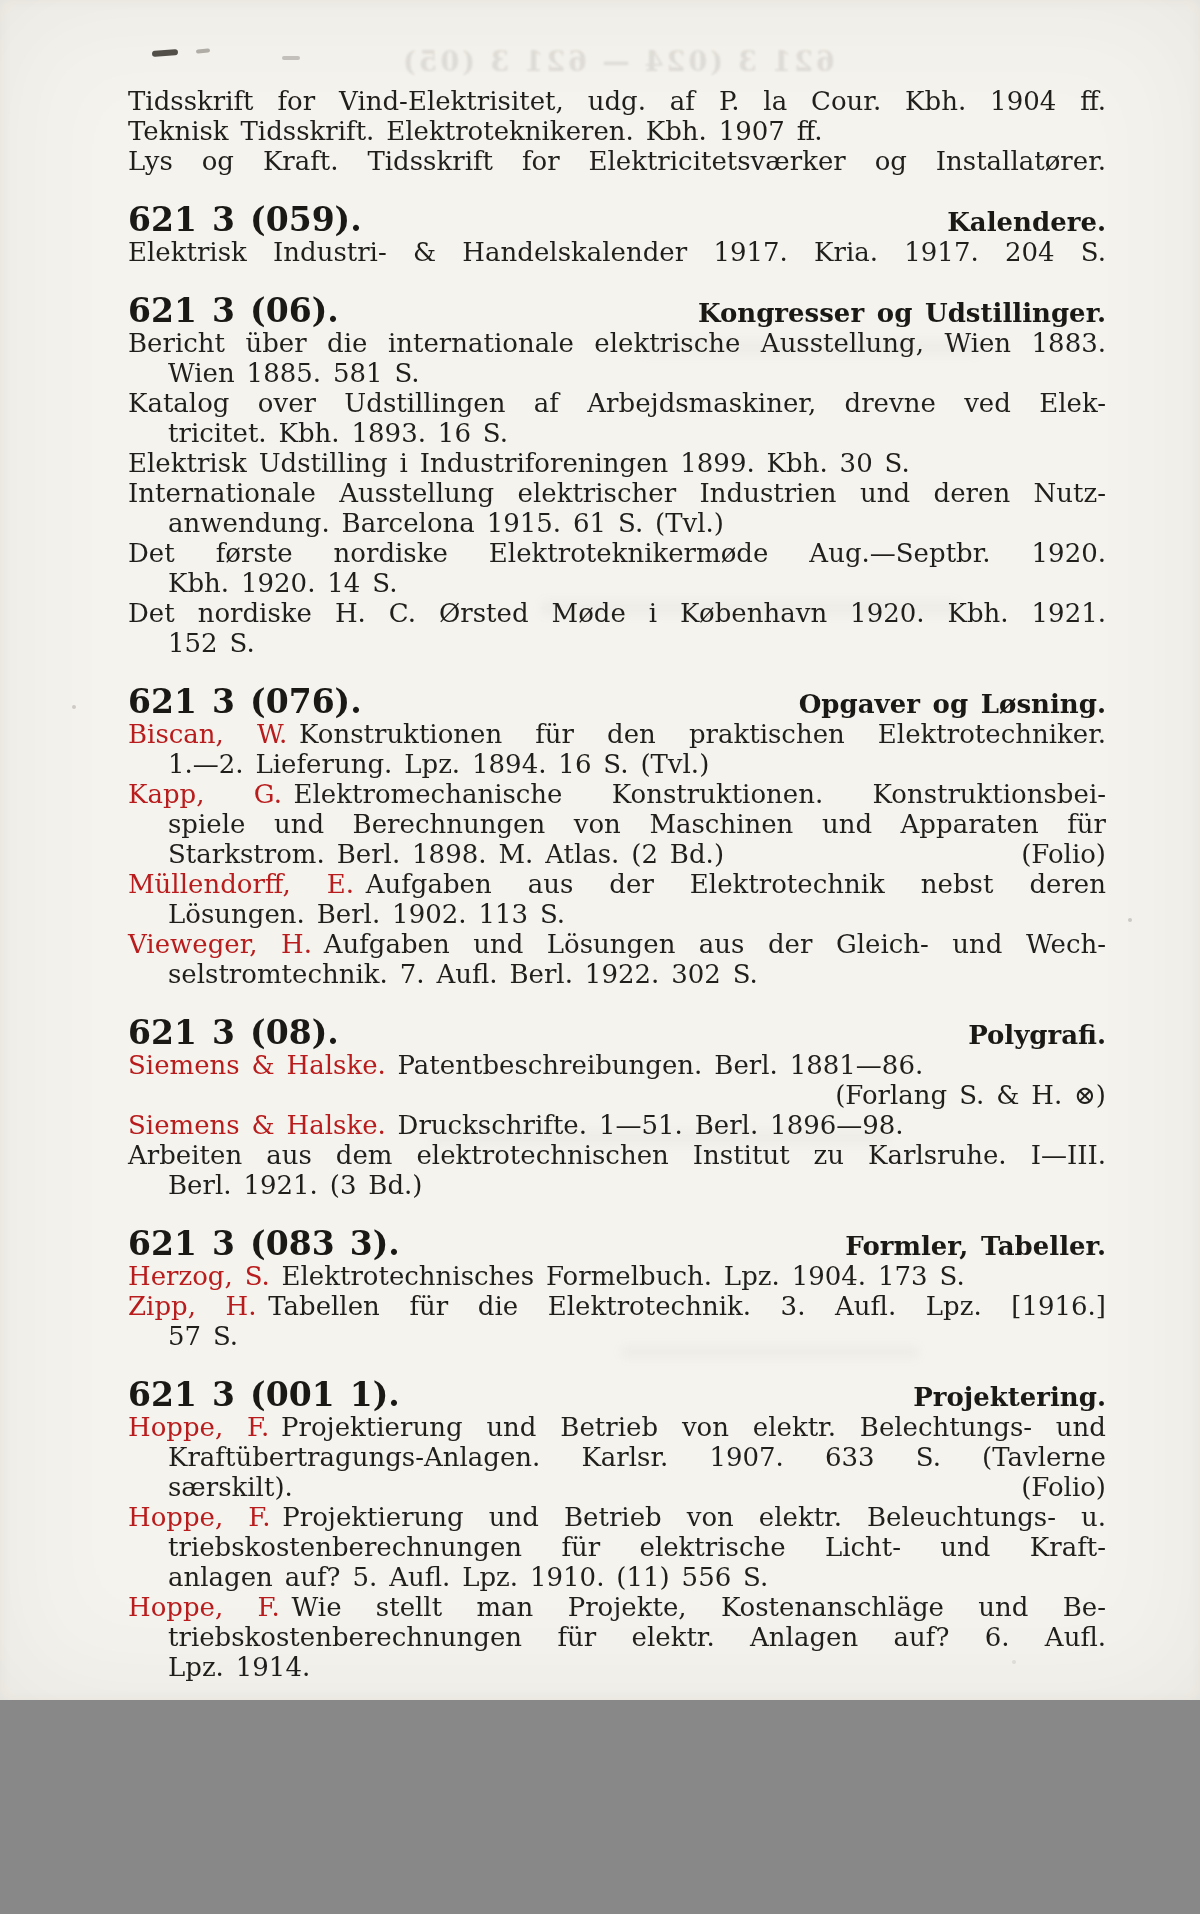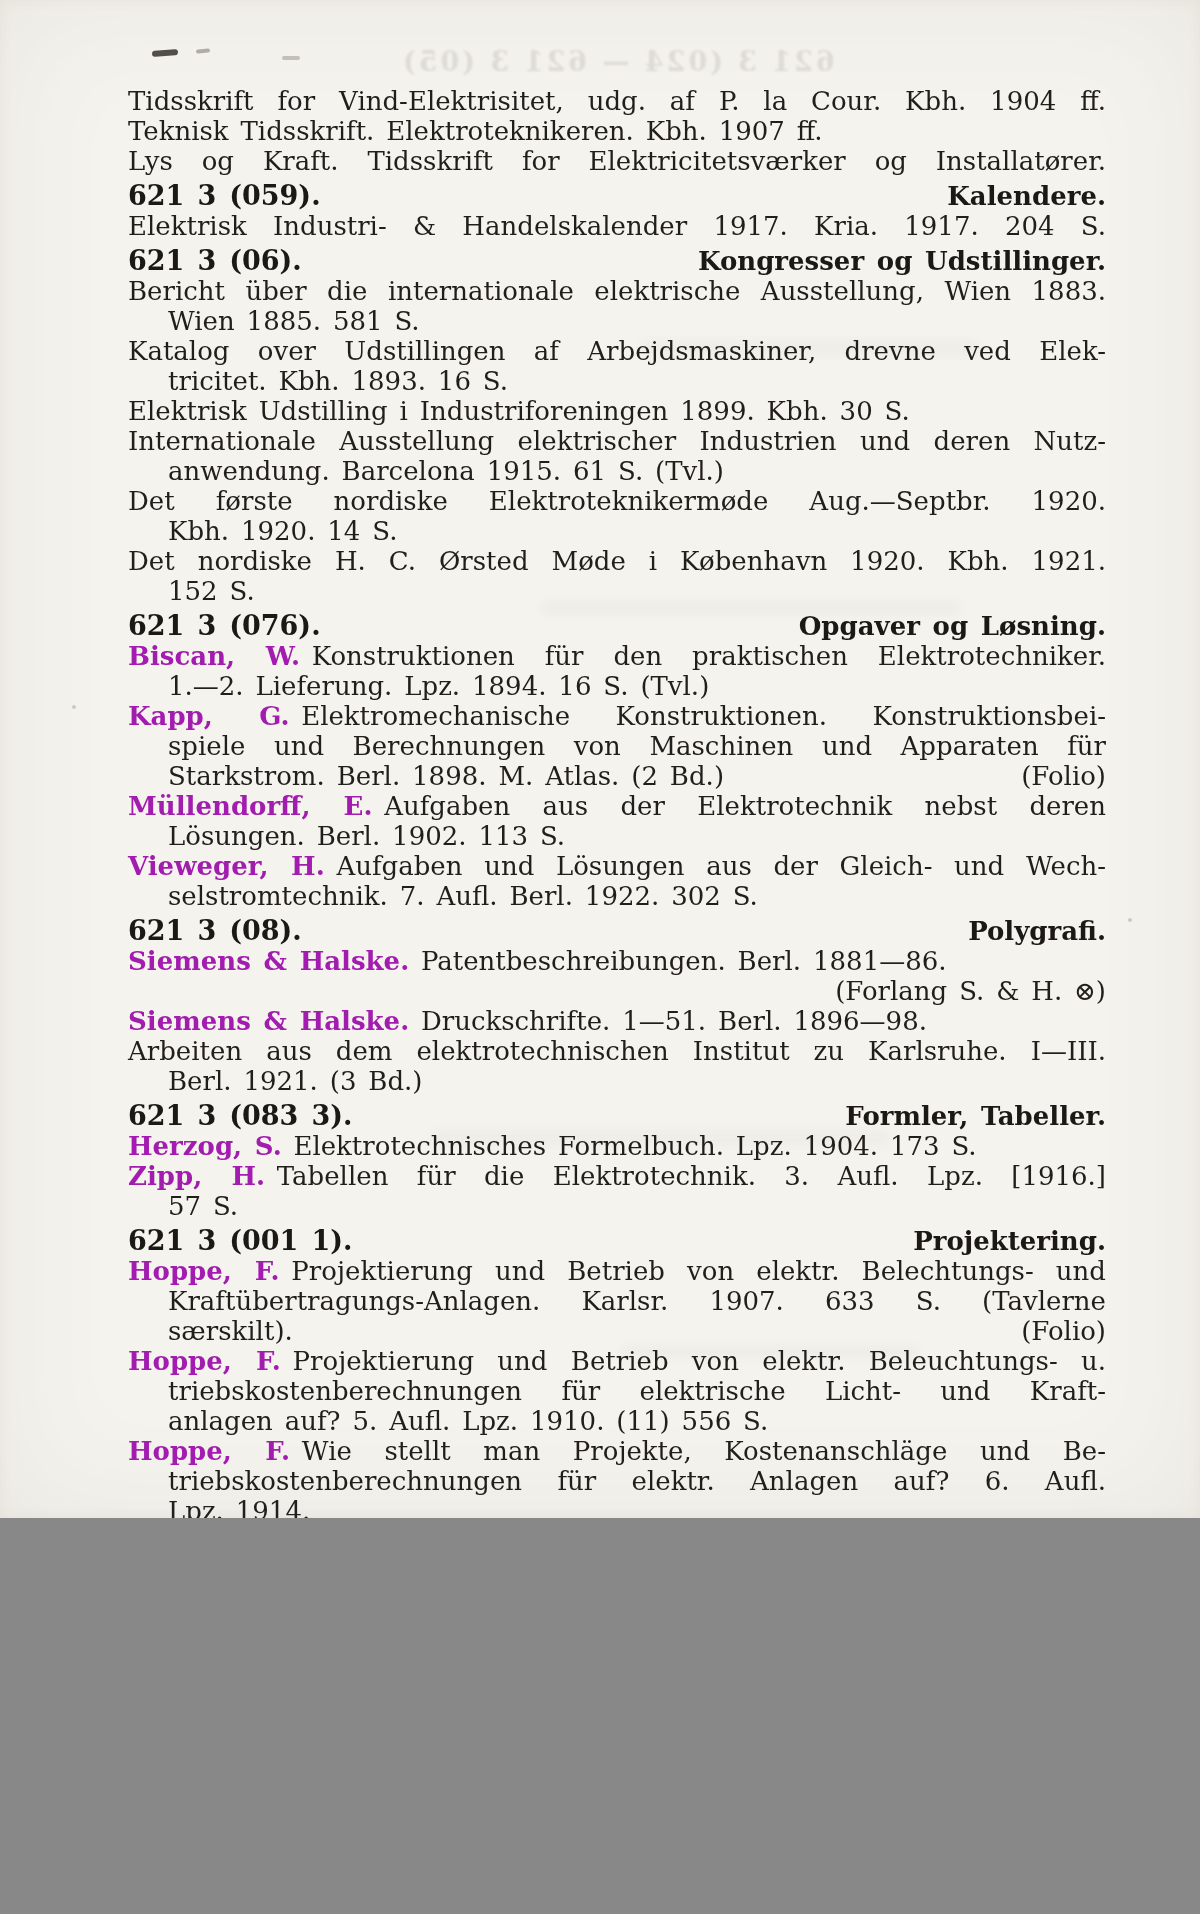--- a/index.html
+++ b/index.html
@@ -1,18 +1,18 @@
 <!DOCTYPE html>
 <html><head>
 <meta charset="utf-8">
 <style>
   html,body{margin:0;padding:0;background:#888;}
   .paper{
     position:relative;
-    width:1200px;height:1518px;
+    width:1200px;height:1700px;
     background:#f5f3ee;
     overflow:hidden;
     font-family:"DejaVu Serif","Liberation Serif",serif;
     color:#211f1c;
     box-shadow:inset 0 0 120px rgba(90,80,60,0.07), inset 0 0 14px rgba(60,50,40,0.05);
   }
   .bleed{
     position:absolute;top:46px;left:50%;
     transform:translateX(-46%) scaleX(-1);
     font-weight:bold;font-size:27px;letter-spacing:3px;
@@ -27,27 +27,27 @@
   .speck{position:absolute;width:4px;height:4px;border-radius:50%;background:rgba(90,82,70,0.25);}
   .content{
     position:absolute;left:128px;top:86px;width:978px;
     font-size:26px;line-height:30px;
     word-spacing:0.14em;
   }
   .line{position:relative;white-space:normal;}
   .line.ind{padding-left:40px;}
   .line.j{text-align:justify;text-align-last:justify;}
   .line.r{text-align:right;}
-  .line b{font-weight:bold;margin-right:0.45em;color:#a21caf;}
+  .line b{font-weight:normal;margin-right:0.45em;color:#b91c1c;}
   .rt{position:absolute;right:0;top:0;}
   .heading{
     display:flex;justify-content:space-between;align-items:baseline;
     font-weight:bold;margin-top:5px;color:#1b1916;
   }
-  .heading .code{font-size:27px;}
+  .heading .code{font-size:33px;margin-top:24px;}
   .pageno{
     text-align:right;margin-top:55px;font-size:27px;letter-spacing:1px;
   }
 </style>
 </head>
 <body>
 
 <div class="paper">
   <div class="bleed">621 3 (024 — 621 3 (05)</div>
   <div class="ink1"></div>

